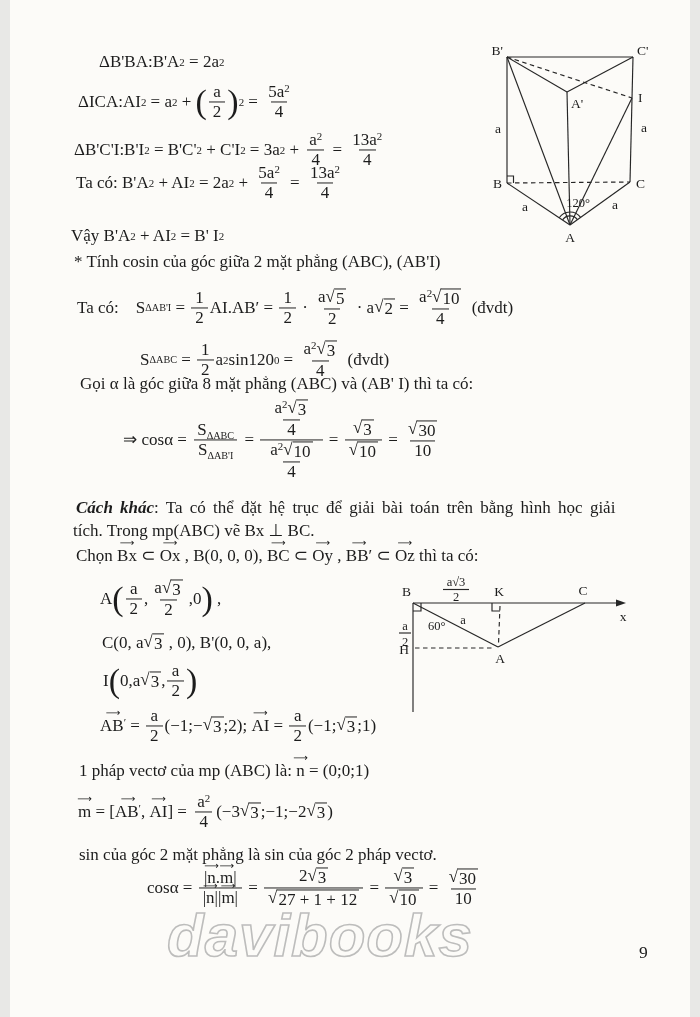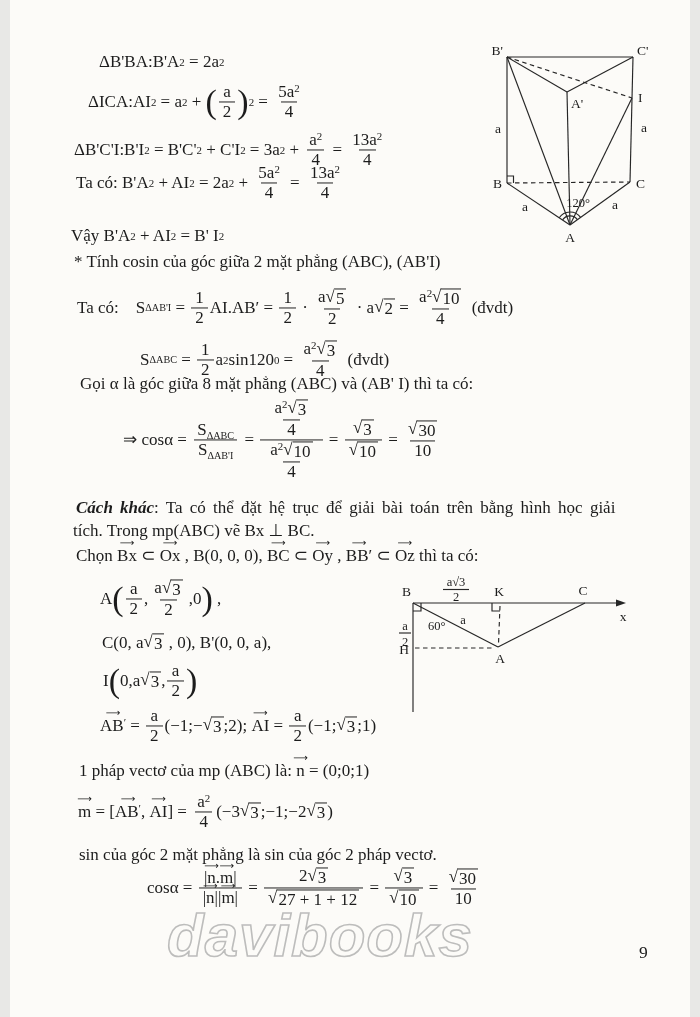--- a/index.html
+++ b/index.html
@@ -53,21 +53,21 @@
 
 <div class="page">
 
   <div>
       <div class="fline" style="left: 89px; top: 62px;">
         <span class="tk">ΔB'BA:B'A</span>
         <span class="sup">2</span>
         <span class="tk"> = 2a</span>
         <span class="sup">2</span>
       </div>
-      <div class="fline" style="left: 78px; top: 102px;">
+      <div class="fline" style="left: 68px; top: 102px;">
         <span class="tk">ΔICA:AI</span>
         <span class="sup">2</span>
         <span class="tk"> = a</span>
         <span class="sup">2</span>
         <span class="tk"> + </span>
         <span class="bp">(</span>
         <span class="frac">
           <span class="num"><span class="tk">a</span></span>
           <span class="den"><span class="tk">2</span></span>
         </span>

